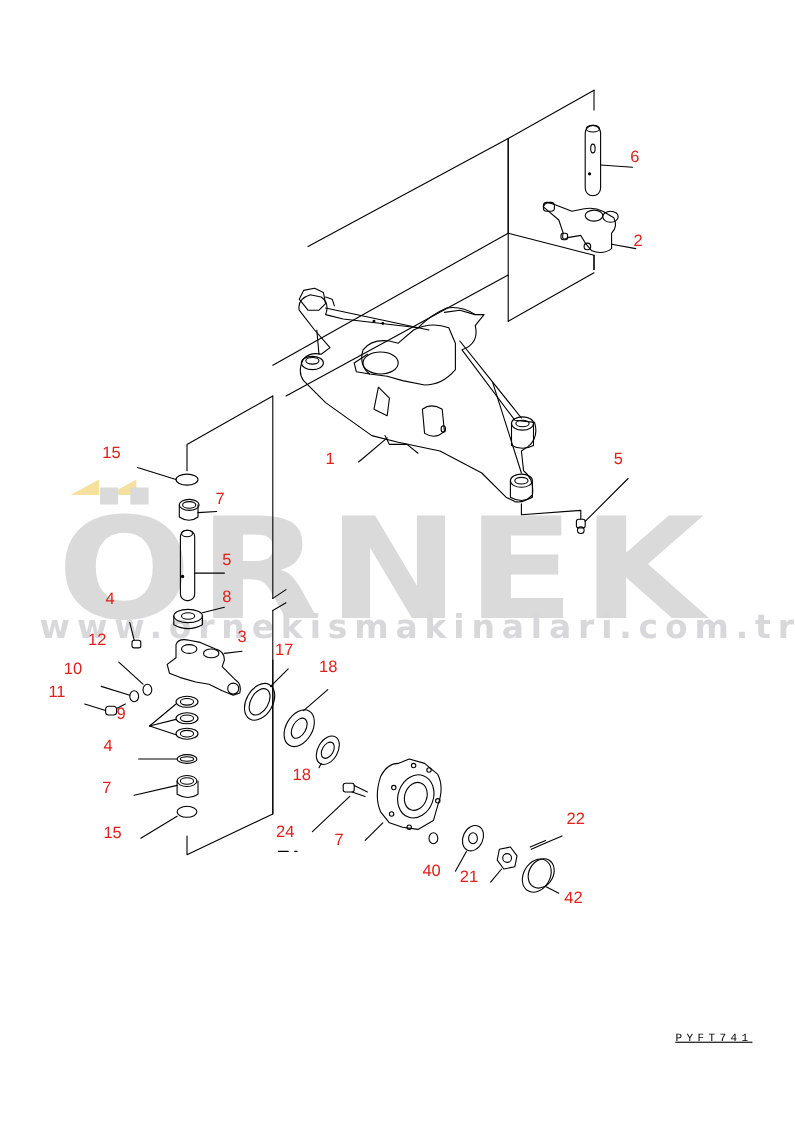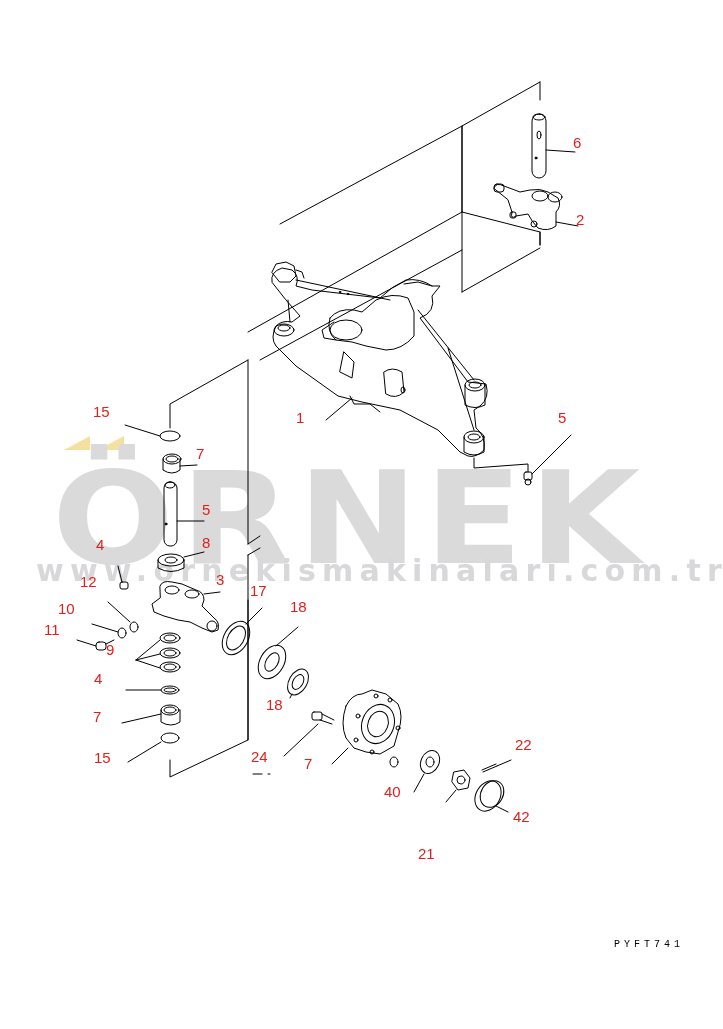--- a/index.html
+++ b/index.html
@@ -1,20 +1,20 @@
 <!DOCTYPE html>
 <html><head>
 <meta charset="utf-8">
 <style>
   html, body { margin:0; padding:0; background:#ffffff; }
   body { width:723px; height:1029px; position:relative; overflow:hidden; font-family:"Liberation Sans", sans-serif; }
   #wm { position:absolute; left:0; top:0; width:723px; height:788px;text-align:right; }
   #dg { position:absolute; left:0; top:0; width:723px; height:1029px; }
   .lbl { position:absolute; color:#e0201c; font-size:15px; line-height:1; font-family:"Liberation Sans", sans-serif; }
-  .code { position:absolute; left:614px; top:939px; font-family:"Liberation Mono", monospace; font-size:10px; letter-spacing:4px; color:#000; }
+  .code { position:absolute; left:614px; top:939px; font-family:"Liberation Mono", monospace; font-size:10px; letter-spacing:4px; color:#000;text-decoration:underline; }
   .wm-word { position:absolute; left:52px; top:455px; font-family:"DejaVu Sans", sans-serif; font-weight:bold; font-size:128px; letter-spacing:6px; color:#dadadb; line-height:1; transform:scaleX(1.12); transform-origin:left top; }
   .wm-url { position:absolute; left:36px; top:556px; font-family:"DejaVu Sans", sans-serif; font-weight:bold; font-size:30px; letter-spacing:6.2px; color:#d8d8da; line-height:1; }
 </style>
 </head>
 <body>
 
 <div id="wm">
   <svg width="723" height="1029" style="position:absolute;left:0;top:0">
     <polygon points="64,450 90,436 90,450" fill="#f6e0a0"></polygon>
     <polygon points="98,450 124,436 124,450" fill="#f6e0a0"></polygon>
@@ -280,18 +280,18 @@
 <div class="lbl" style="left:80px;top:574px">12</div>
 <div class="lbl" style="left:94px;top:671px">4</div>
 <div class="lbl" style="left:558px;top:410px">5</div>
 <div class="lbl" style="left:93px;top:404px">15</div>
 <div class="lbl" style="left:94px;top:750px">15</div>
 <div class="lbl" style="left:304px;top:756px">7</div>
 <div class="lbl" style="left:250px;top:583px">17</div>
 <div class="lbl" style="left:290px;top:599px">18</div>
 <div class="lbl" style="left:266px;top:697px">18</div>
 <div class="lbl" style="left:384px;top:784px">40</div>
-<div class="lbl" style="left:418px;top:846px">21</div>
+<div class="lbl" style="left:418px;top:790px">21</div>
 <div class="lbl" style="left:515px;top:737px">22</div>
 <div class="lbl" style="left:513px;top:809px">42</div>
 <div class="lbl" style="left:251px;top:749px">24</div>
 
 <div class="code">PYFT741</div>
 
 </body></html>

